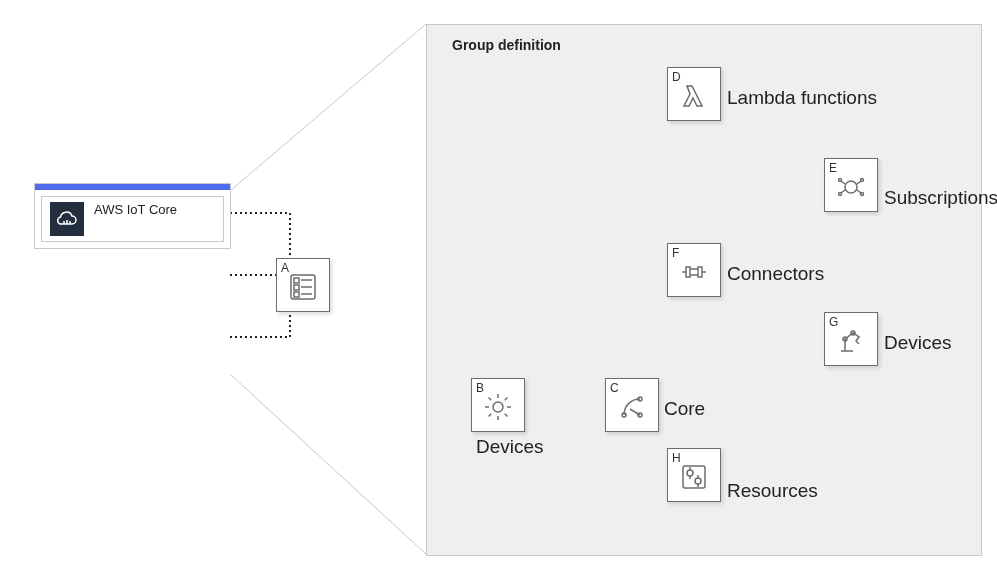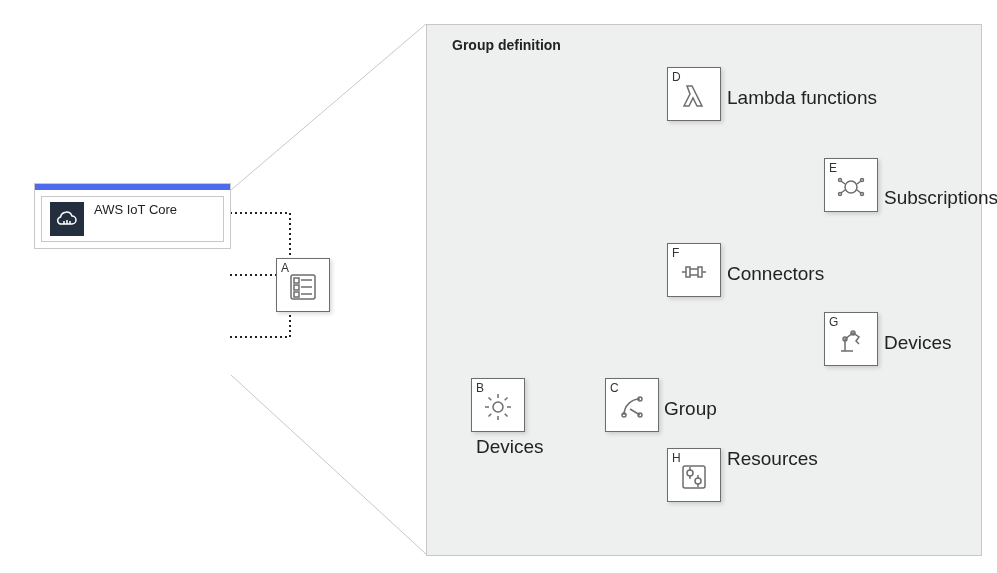--- a/index.html
+++ b/index.html
@@ -106,21 +106,21 @@
     <span class="letter">C</span>
     <span class="nic">
       <svg viewBox="0 0 32 32">
           <circle cx="8" cy="24" r="2"></circle>
           <circle cx="24" cy="8" r="2"></circle>
           <circle cx="24" cy="24" r="2"></circle>
           <path d="M8 24c0-9 7-16 16-16M14 18l10 6"></path>
         </svg>
     </span>
   </div>
-  <div class="nlabel" style="left:664px;top:398px">Group</div>
+  <div class="nlabel" style="left:664px;top:398px">Core</div>
 
   <div class="node" style="left:667px;top:67px">
     <span class="letter">D</span>
     <span class="nic">
       <svg viewBox="0 0 32 32">
           <path d="M9 6h5l10 20h-5l-4-8-4 8H6l6-12-3-8z"></path>
         </svg>
     </span>
   </div>
   <div class="nlabel" style="left:727px;top:87px">Lambda functions</div>
@@ -168,15 +168,15 @@
     <span class="nic">
       <svg viewBox="0 0 32 32">
           <rect x="5" y="5" width="22" height="22" rx="2"></rect>
           <circle cx="12" cy="12" r="3"></circle>
           <path d="M12 9v-3M12 15v3"></path>
           <circle cx="20" cy="20" r="3"></circle>
           <path d="M20 17v-3M20 23v3"></path>
         </svg>
     </span>
   </div>
-  <div class="nlabel" style="left:727px;top:448px">Resources</div>
+  <div class="nlabel" style="left:727px;top:480px">Resources</div>
 
 </div>
 
 </body></html>

